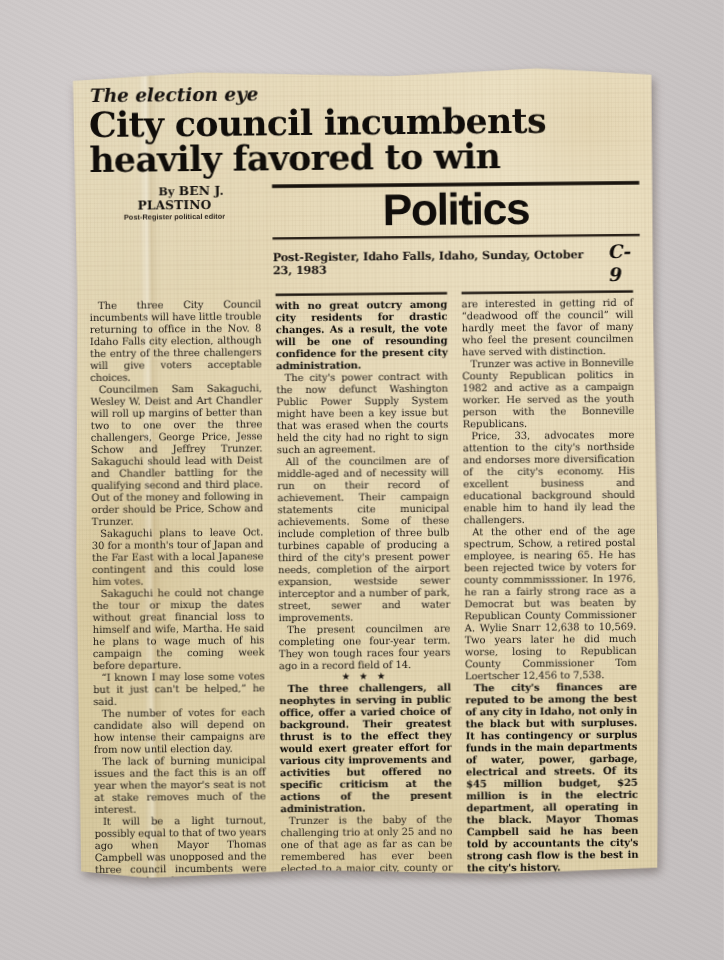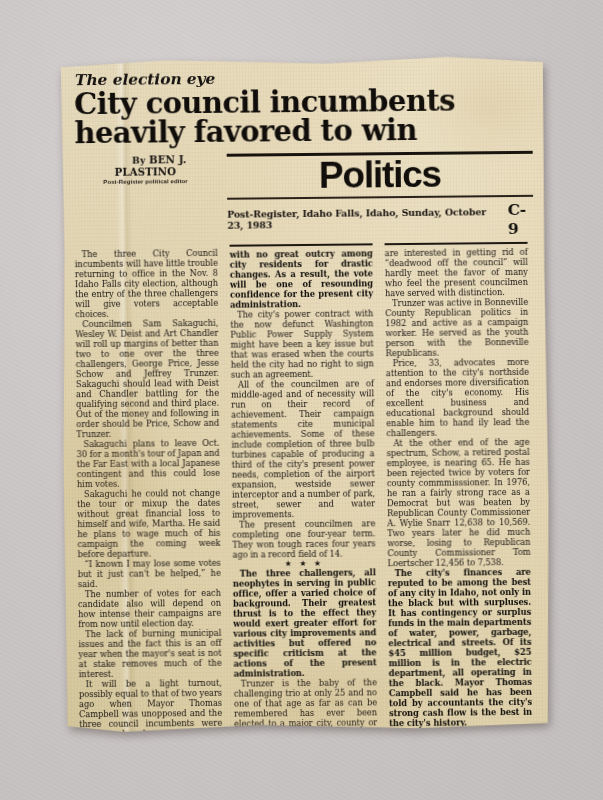--- a/index.html
+++ b/index.html
@@ -167,20 +167,21 @@
     color: #181310;
     letter-spacing: -0.1px;
   }
   .page-num {
     font-family: "DejaVu Serif", serif;
     font-size: 15.5px;
     font-weight: 700;
     color: #120f0c;
     letter-spacing: -0.3px;
     margin-left: 6px;
+    font-style: italic;
   }
 
   
   .columns {
     display: flex;
     margin-top: 4px;
     height: 432px;
   }
   .col {
     flex: 1 1 0;

